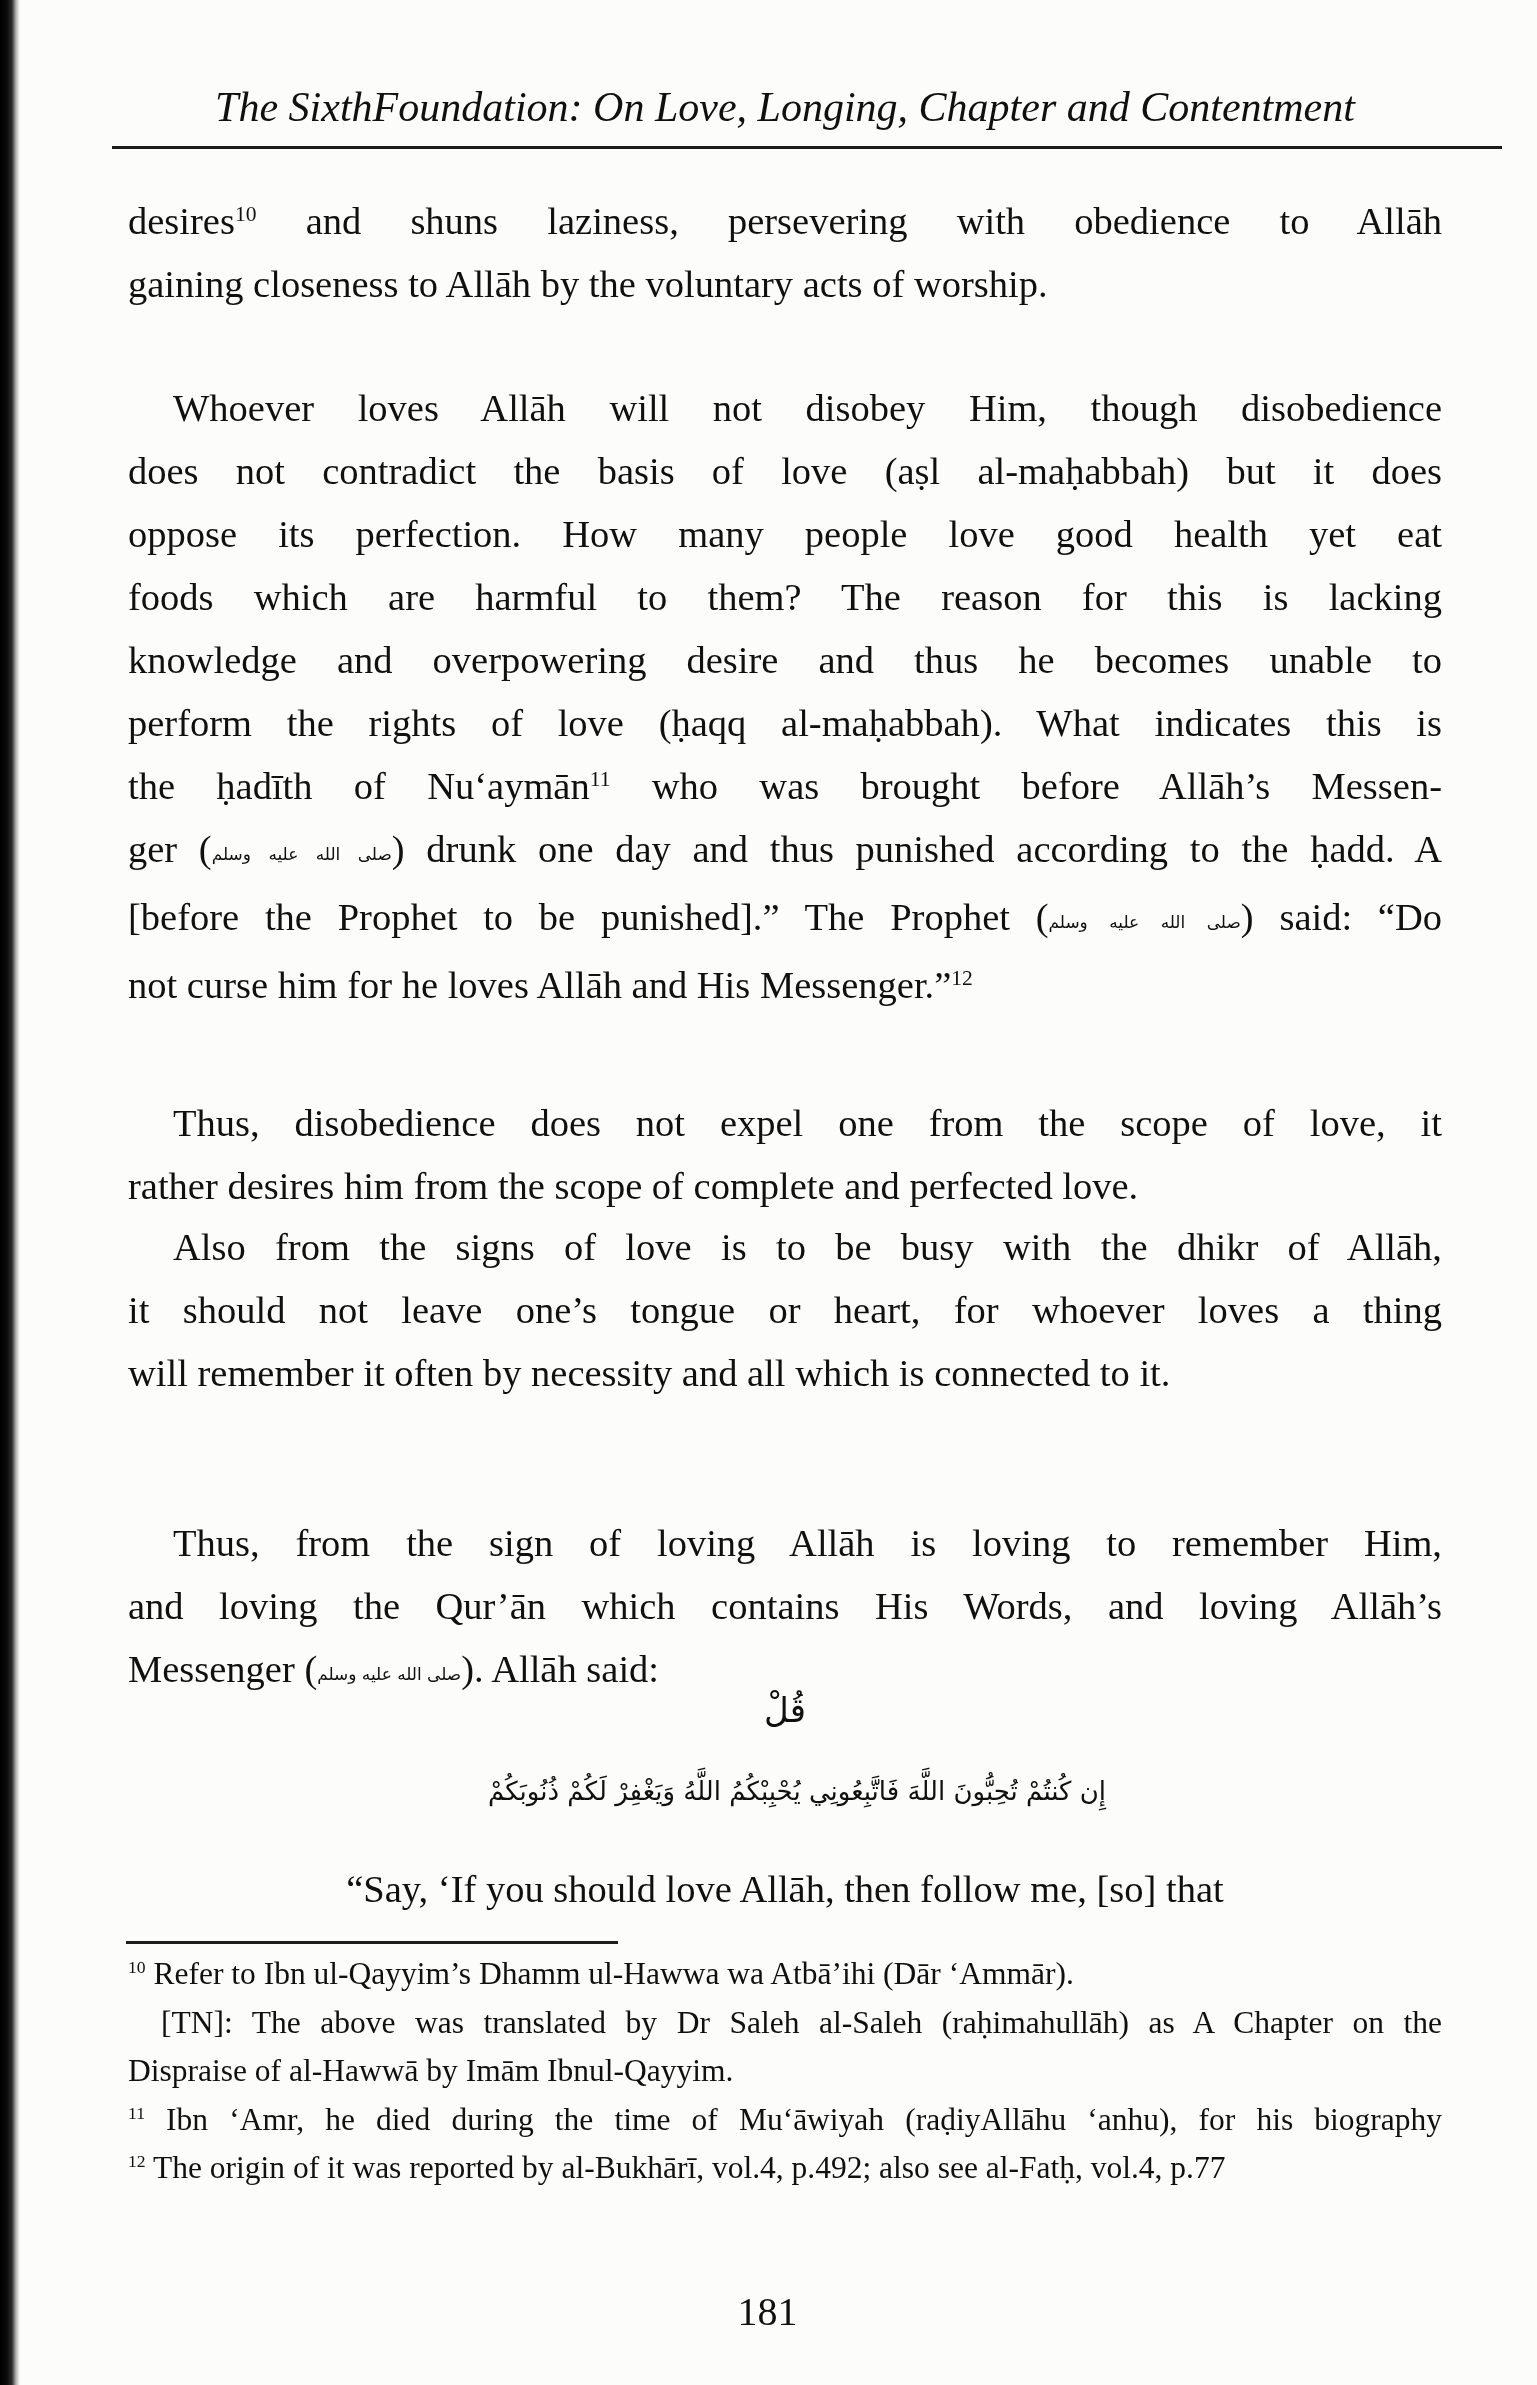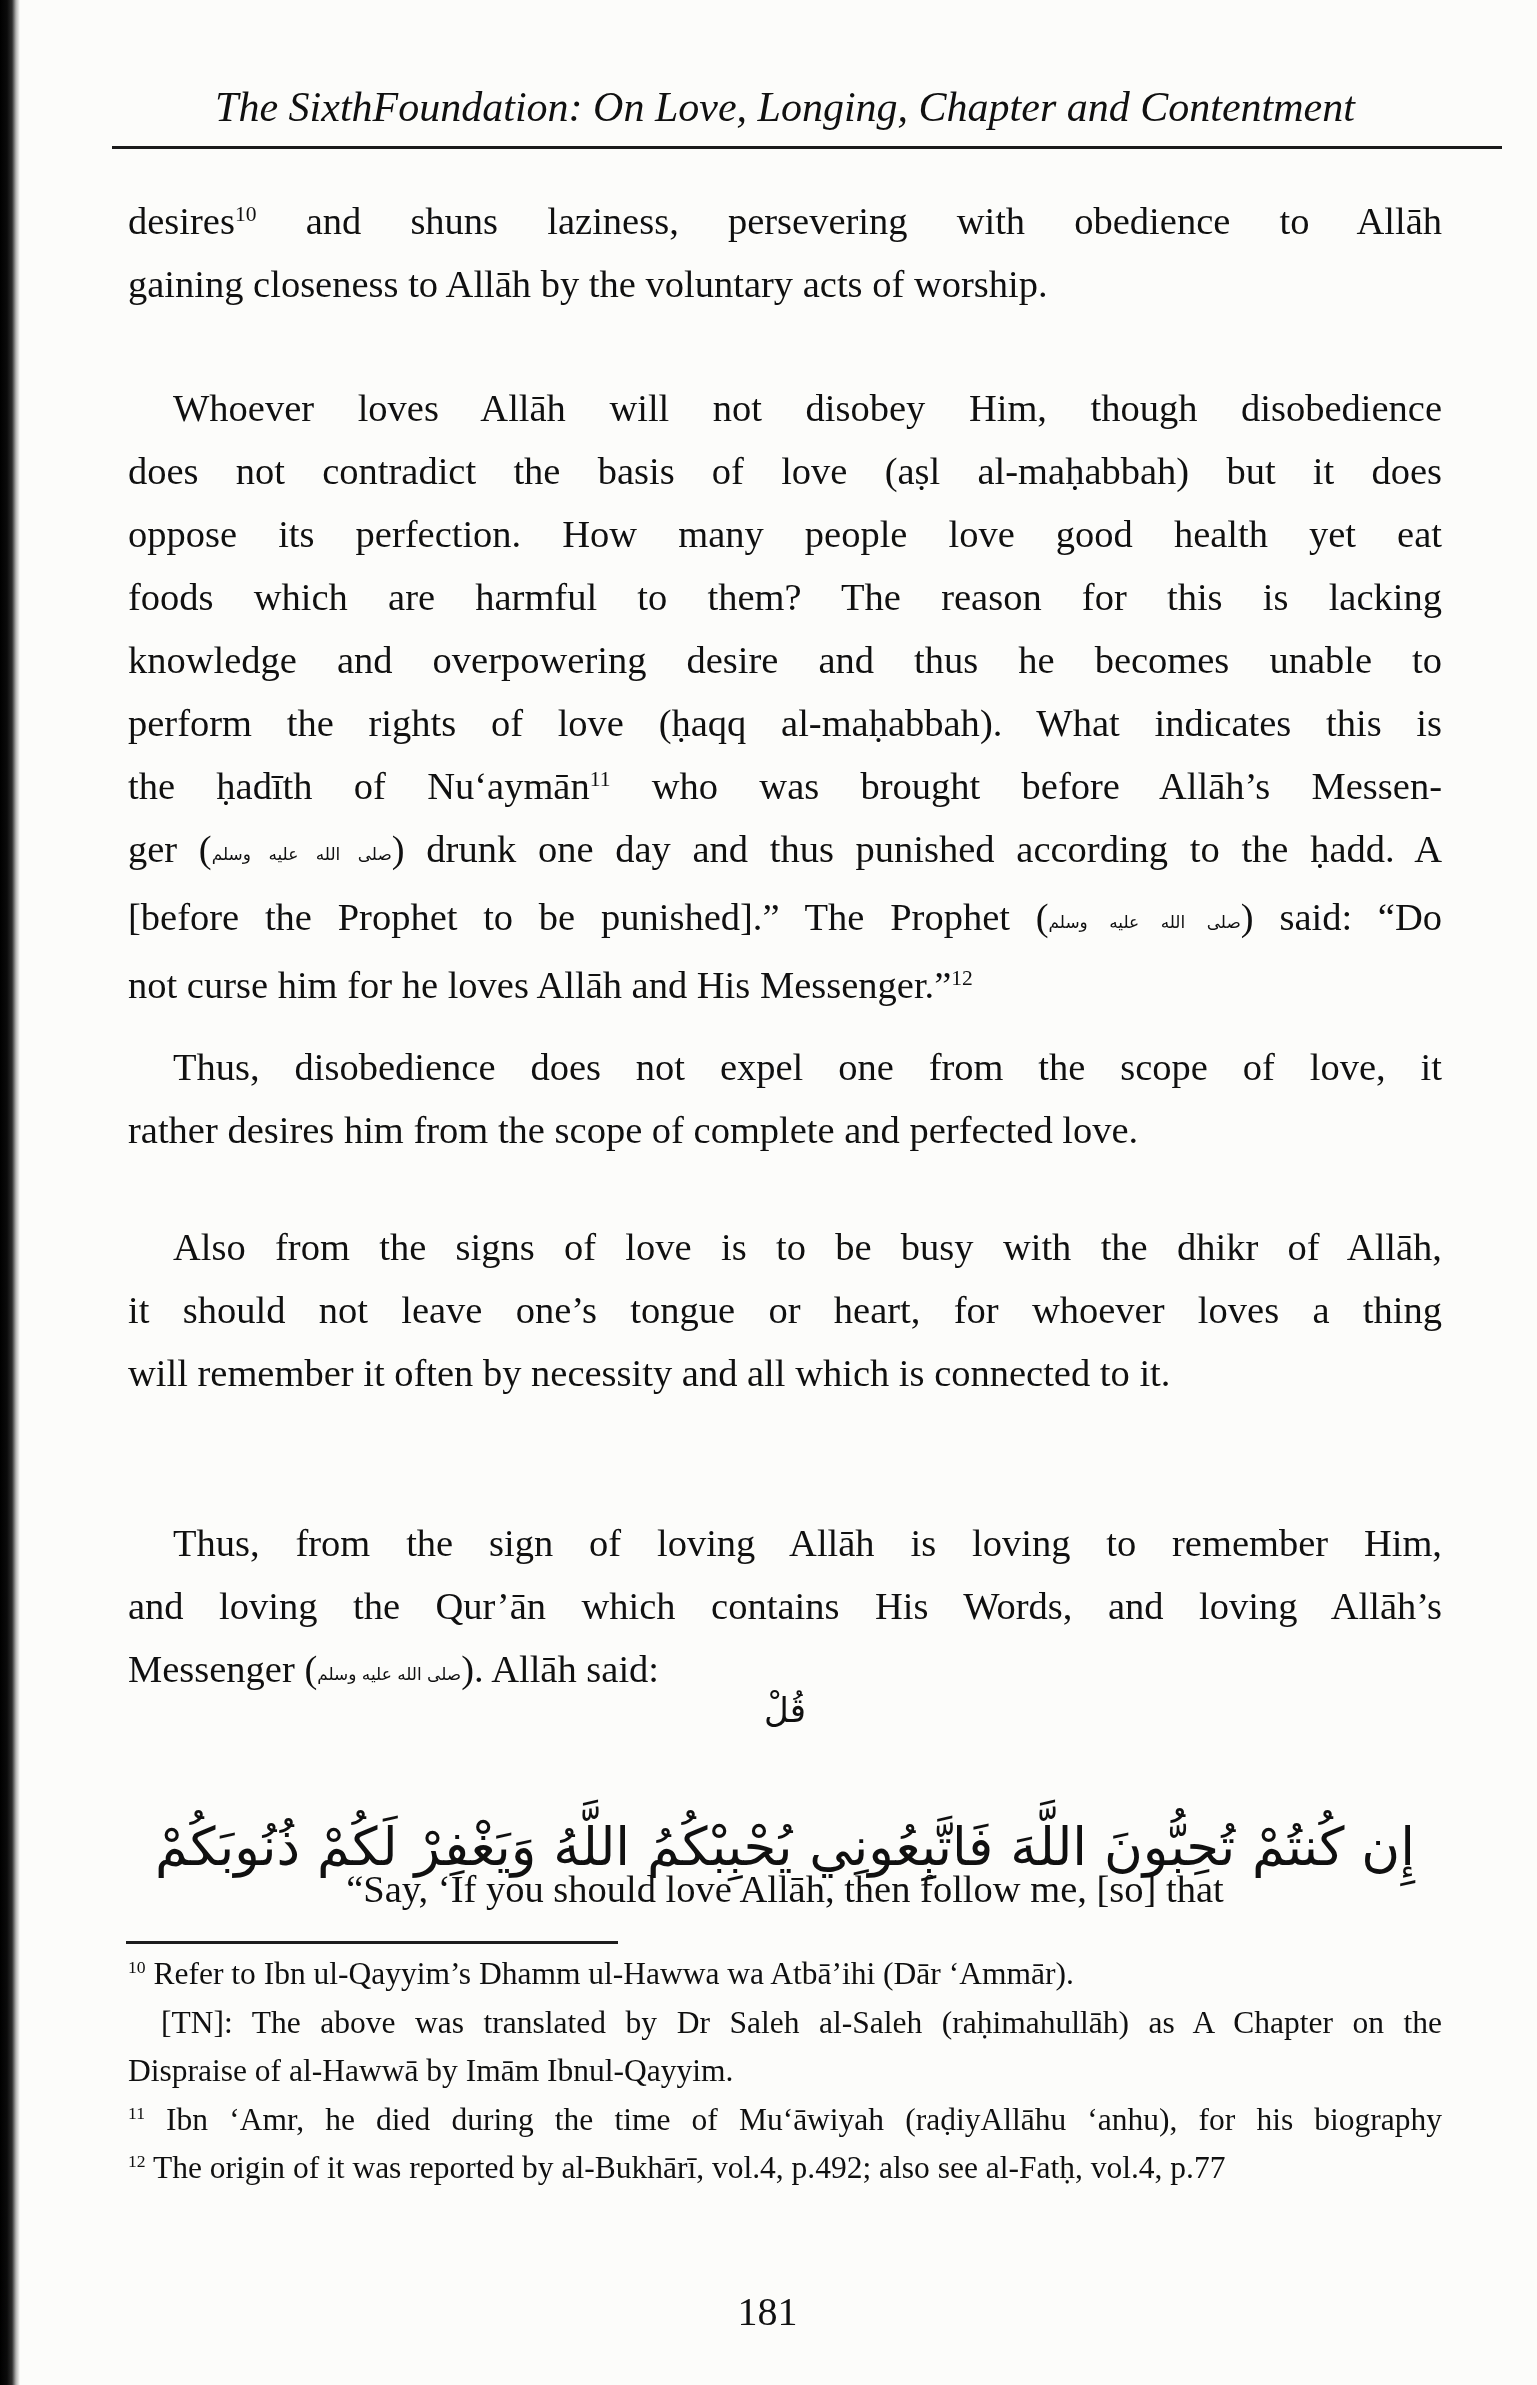--- a/index.html
+++ b/index.html
@@ -20,39 +20,39 @@
   .header-rule{
     position:absolute;top:146px;left:112px;width:1390px;height:3px;
     background:#1b1b1b;
   }
   .para{
     position:absolute;left:128px;width:1314px;
     font-size:38.5px;line-height:63px;
   }
   .p0{top:190px}
   .p1{top:377px}
-  .p2{top:1036px}
+  .p2{top:1092px}
   .p3{top:1216px}
   .p4{top:1512px}
   .line{text-align:justify;}
   .line.j{text-align-last:justify;}
   .line.n{text-indent:45px;}
   .sup{font-size:0.56em;vertical-align:0.6em;line-height:0;}
   .i{}
   .ar{
     font-family:"DejaVu Sans",sans-serif;
     font-size:0.44em;letter-spacing:-1px;vertical-align:0.12em;white-space:nowrap;
   }
   .qul{
     position:absolute;top:1690px;left:128px;width:1314px;text-align:center;
     font-family:"DejaVu Sans",sans-serif;font-size:34px;direction:rtl;
   }
   .verse{
-    position:absolute;top:1776px;left:128px;width:1314px;text-align:center;
-    font-family:"DejaVu Sans",sans-serif;font-size:53px;direction:rtl;margin-top:40px;
+    position:absolute;top:1776px;left:140px;width:1314px;text-align:center;
+    font-family:"DejaVu Sans",sans-serif;font-size:26px;direction:rtl;
   }
   .translation{
     position:absolute;top:1858px;left:128px;width:1314px;text-align:center;
     font-size:38.5px;line-height:63px;
   }
   .fn-rule{
     position:absolute;top:1941px;left:126px;width:492px;height:3px;background:#1d1d1d;
   }
   .footnotes{
     position:absolute;top:1950px;left:128px;width:1314px;

